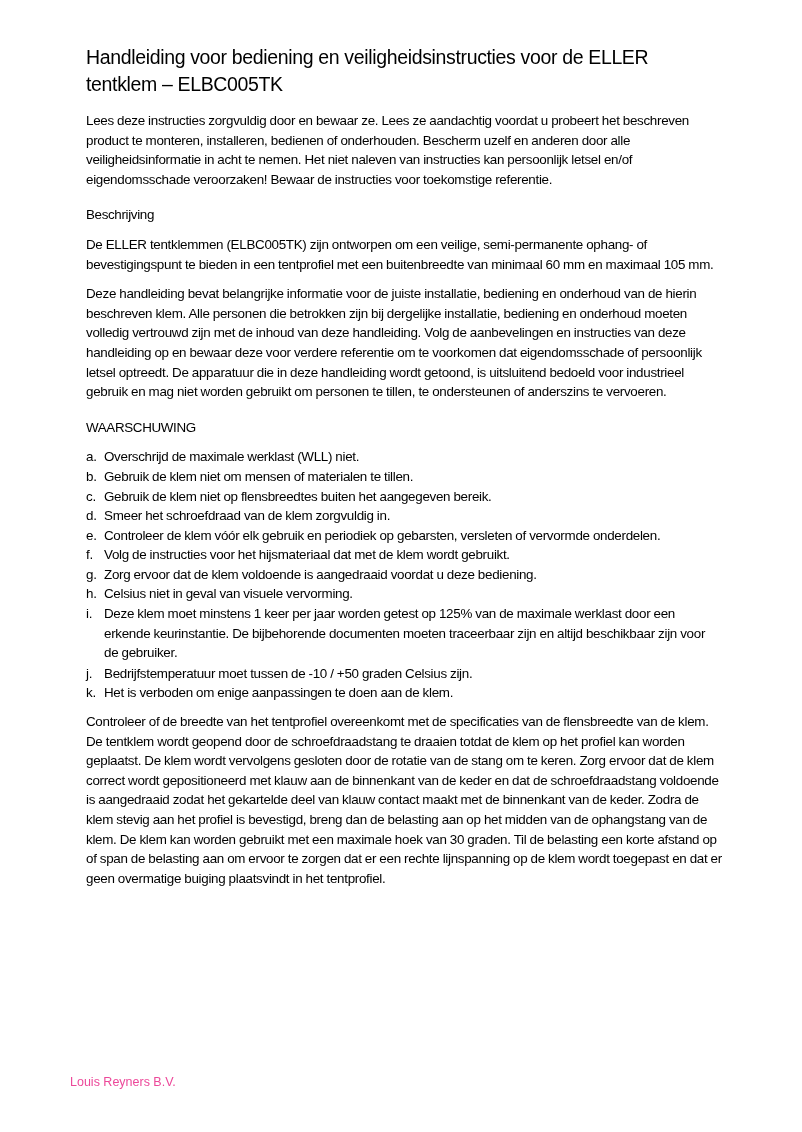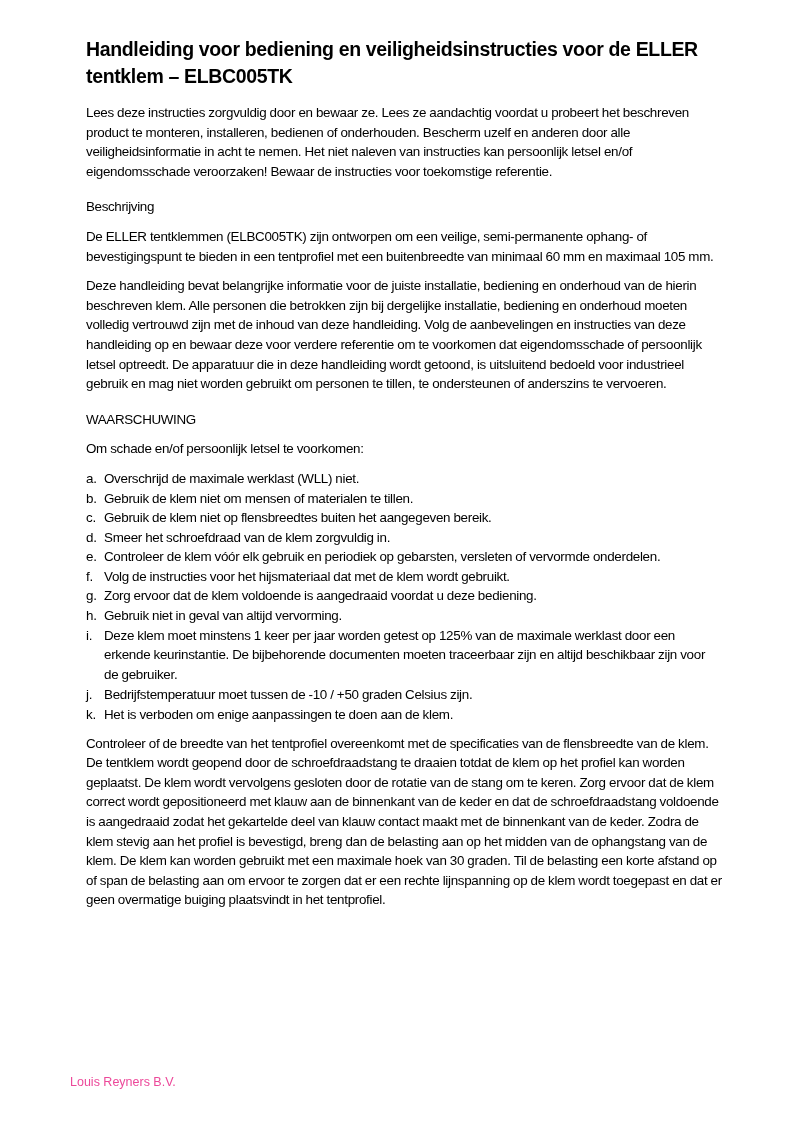--- a/index.html
+++ b/index.html
@@ -16,24 +16,24 @@
       color: #000000;
     }
     .page {
       position: absolute;
       left: 86px;
       top: 36px;
       width: 636px;
     }
     .title {
       font-family: "Liberation Sans", sans-serif;
-      font-weight: bold;
+      font-weight: normal;
       font-size: 19.5px;
       line-height: 27px;
-      margin: 0 0 13px 0;
+      margin: 8px 0 13px 0;
       letter-spacing: -0.35px;
     }
     .para {
       font-size: 13.4px;
       line-height: 19.6px;
       margin: 0 0 10px 0;
       letter-spacing: -0.3px;
       word-spacing: -0.2px;
     }
     .heading {
@@ -80,21 +80,20 @@
   <h1 class="title">Handleiding voor bediening en veiligheidsinstructies voor de ELLER tentklem – ELBC005TK</h1>
 
   <p class="para">Lees deze instructies zorgvuldig door en bewaar ze. Lees ze aandachtig voordat u probeert het beschreven product te monteren, installeren, bedienen of onderhouden. Bescherm uzelf en anderen door alle veiligheidsinformatie in acht te nemen. Het niet naleven van instructies kan persoonlijk letsel en/of eigendomsschade veroorzaken! Bewaar de instructies voor toekomstige referentie.</p>
 
   <div class="heading">Beschrijving</div>
   <p class="para">De ELLER tentklemmen (ELBC005TK) zijn ontworpen om een veilige, semi-permanente ophang- of bevestigingspunt te bieden in een tentprofiel met een buitenbreedte van minimaal 60 mm en maximaal 105 mm.</p>
 
   <p class="para">Deze handleiding bevat belangrijke informatie voor de juiste installatie, bediening en onderhoud van de hierin beschreven klem. Alle personen die betrokken zijn bij dergelijke installatie, bediening en onderhoud moeten volledig vertrouwd zijn met de inhoud van deze handleiding. Volg de aanbevelingen en instructies van deze handleiding op en bewaar deze voor verdere referentie om te voorkomen dat eigendomsschade of persoonlijk letsel optreedt. De apparatuur die in deze handleiding wordt getoond, is uitsluitend bedoeld voor industrieel gebruik en mag niet worden gebruikt om personen te tillen, te ondersteunen of anderszins te vervoeren.</p>
 
   <div class="heading">WAARSCHUWING</div>
-  <p class="para">Om schade en/of persoonlijk letsel te voorkomen:</p>
 
   <ul class="list">
     <li class="list-item">
       <span class="marker">a.</span>
       <span class="item-text">Overschrijd de maximale werklast (WLL) niet.</span>
     </li>
     <li class="list-item">
       <span class="marker">b.</span>
       <span class="item-text">Gebruik de klem niet om mensen of materialen te tillen.</span>
     </li>
@@ -113,21 +112,21 @@
     <li class="list-item">
       <span class="marker">f.</span>
       <span class="item-text">Volg de instructies voor het hijsmateriaal dat met de klem wordt gebruikt.</span>
     </li>
     <li class="list-item">
       <span class="marker">g.</span>
       <span class="item-text">Zorg ervoor dat de klem voldoende is aangedraaid voordat u deze bediening.</span>
     </li>
     <li class="list-item">
       <span class="marker">h.</span>
-      <span class="item-text">Gebruik niet in geval van altijd vervorming.</span>
+      <span class="item-text">Celsius niet in geval van visuele vervorming.</span>
     </li>
     <li class="list-item">
       <span class="marker">i.</span>
       <span class="item-text">Deze klem moet minstens 1 keer per jaar worden getest op 125% van de maximale werklast door een erkende keurinstantie. De bijbehorende documenten moeten traceerbaar zijn en altijd beschikbaar zijn voor de gebruiker.</span>
     </li>
     <li class="list-item spaced">
       <span class="marker">j.</span>
       <span class="item-text">Bedrijfstemperatuur moet tussen de -10 / +50 graden Celsius zijn.</span>
     </li>
     <li class="list-item">

